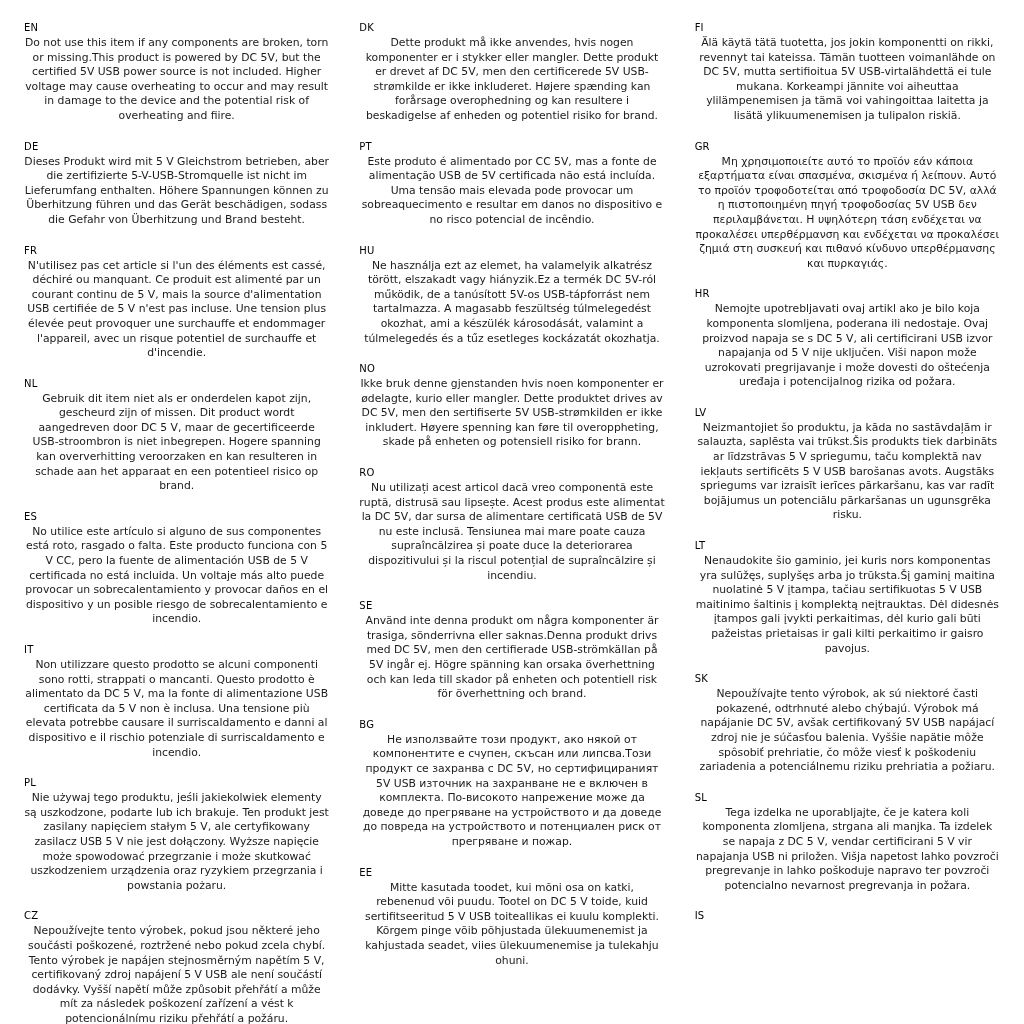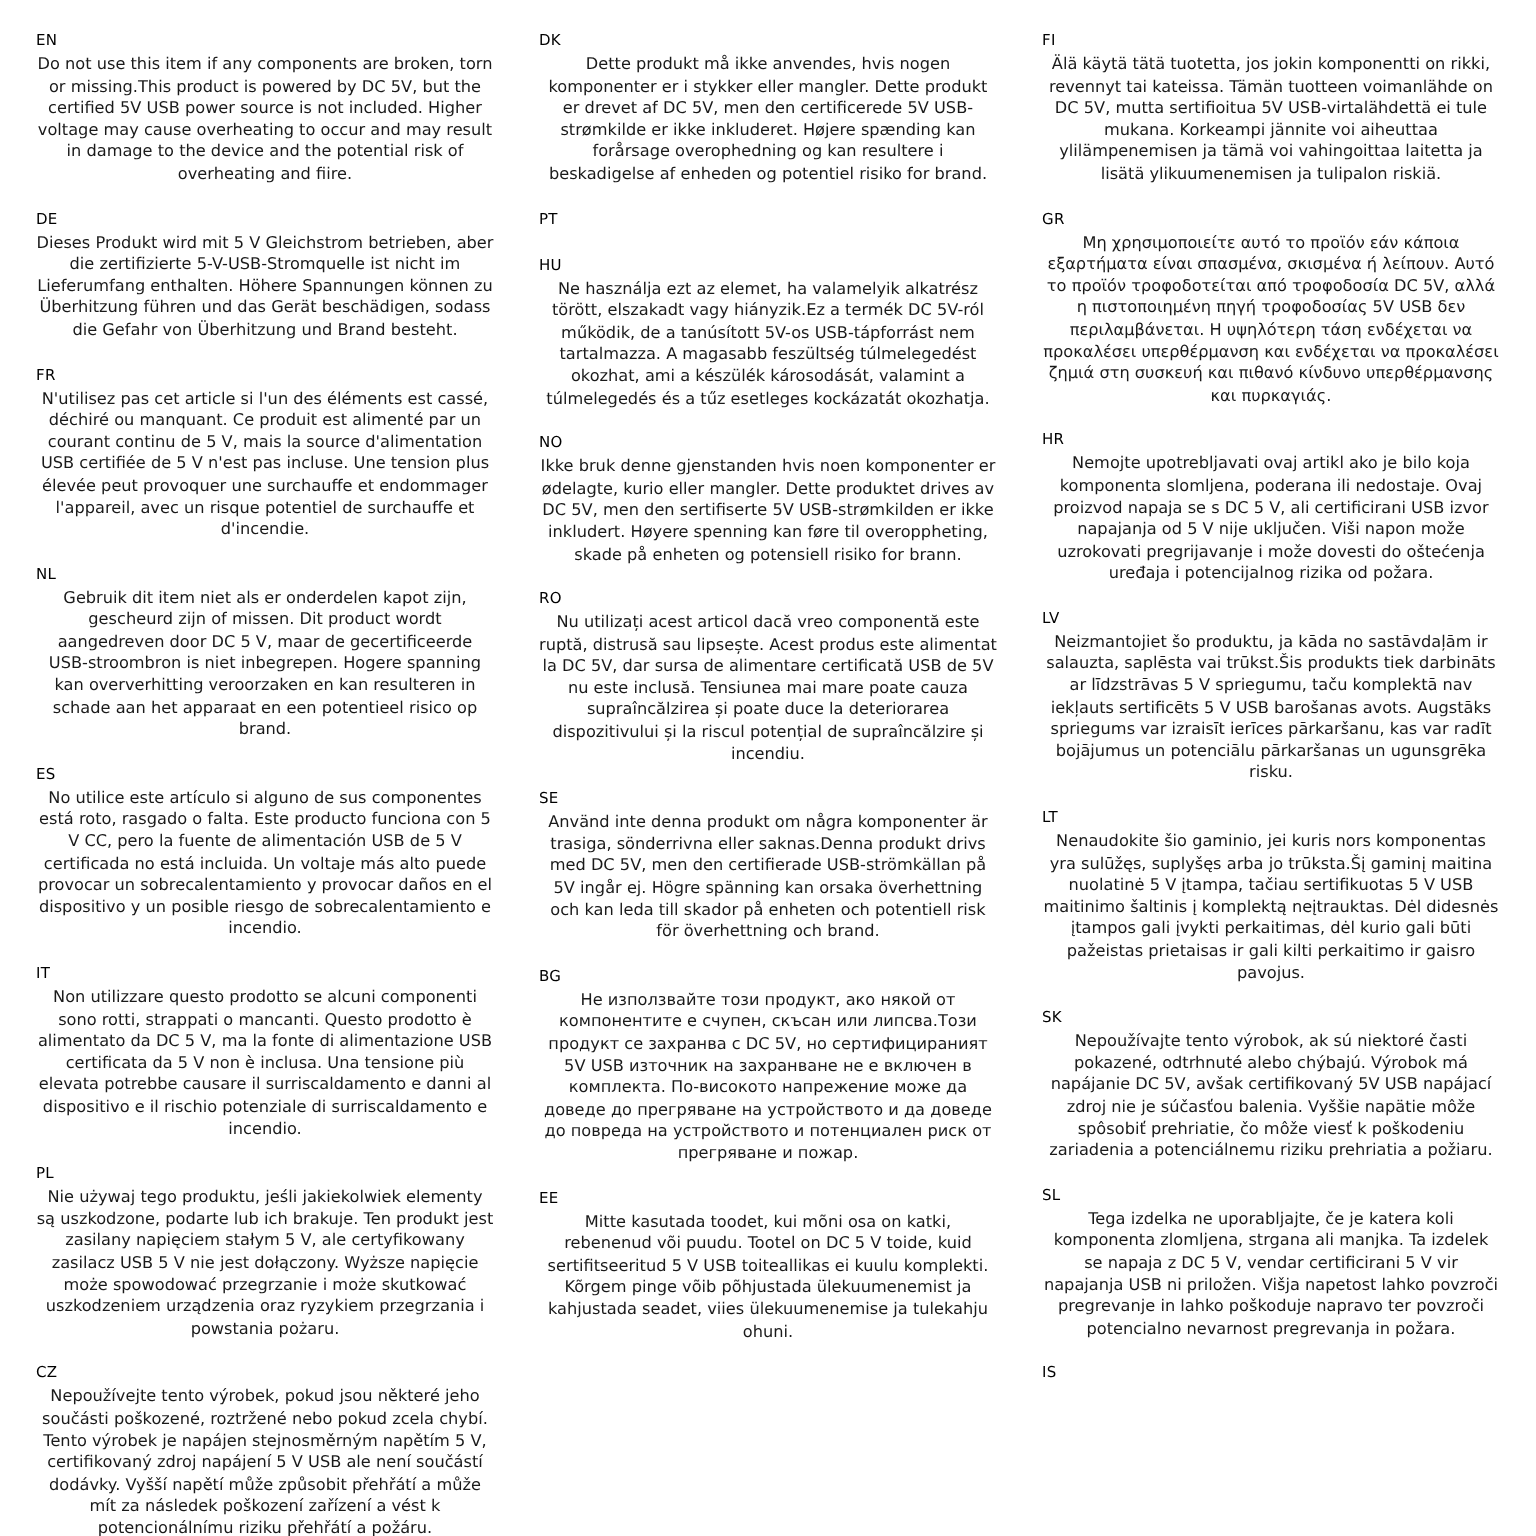--- a/index.html
+++ b/index.html
@@ -91,20 +91,21 @@
       </div>
     </div>
 
     <div class="column">
       <div class="lang-block">
         <div class="lang-code">DK</div>
         <div class="lang-text">Dette produkt må ikke anvendes, hvis nogen komponenter er i stykker eller mangler. Dette produkt er drevet af DC 5V, men den certificerede 5V USB-strømkilde er ikke inkluderet. Højere spænding kan forårsage overophedning og kan resultere i beskadigelse af enheden og potentiel risiko for brand.</div>
       </div>
       <div class="lang-block">
         <div class="lang-code">PT</div>
+        <div class="lang-text">Este produto é alimentado por CC 5V, mas a fonte de alimentação USB de 5V certificada não está incluída. Uma tensão mais elevada pode provocar um sobreaquecimento e resultar em danos no dispositivo e no risco potencial de incêndio.</div>
       </div>
       <div class="lang-block">
         <div class="lang-code">HU</div>
         <div class="lang-text">Ne használja ezt az elemet, ha valamelyik alkatrész törött, elszakadt vagy hiányzik.Ez a termék DC 5V-ról működik, de a tanúsított 5V-os USB-tápforrást nem tartalmazza. A magasabb feszültség túlmelegedést okozhat, ami a készülék károsodását, valamint a túlmelegedés és a tűz esetleges kockázatát okozhatja.</div>
       </div>
       <div class="lang-block">
         <div class="lang-code">NO</div>
         <div class="lang-text">Ikke bruk denne gjenstanden hvis noen komponenter er ødelagte, kurio eller mangler. Dette produktet drives av DC 5V, men den sertifiserte 5V USB-strømkilden er ikke inkludert. Høyere spenning kan føre til overoppheting, skade på enheten og potensiell risiko for brann.</div>
       </div>
       <div class="lang-block">

